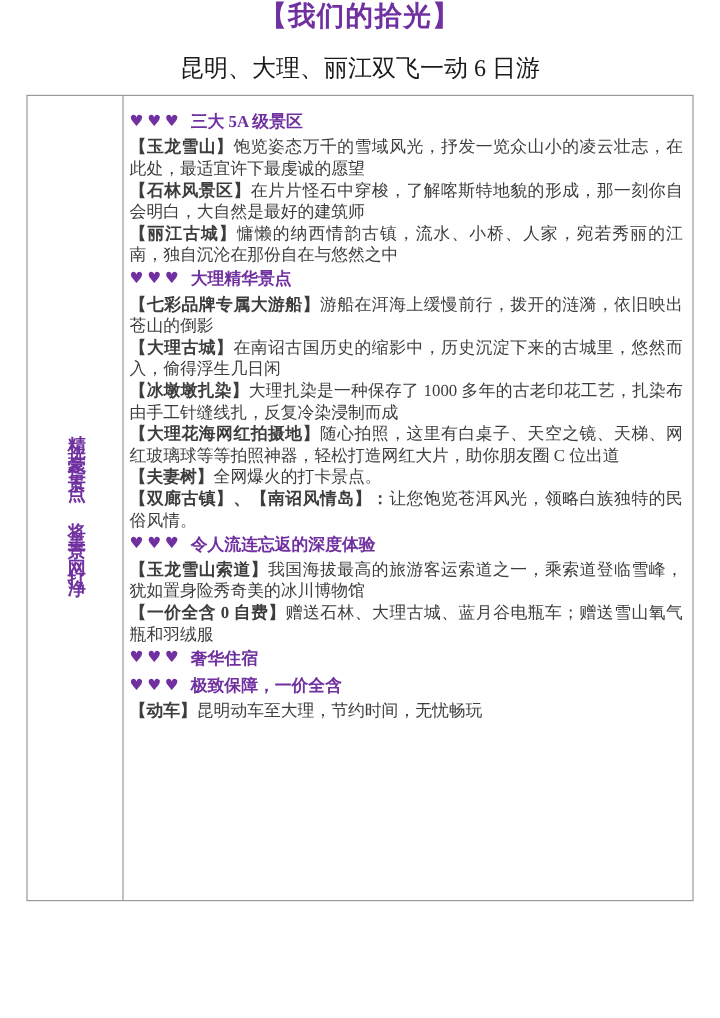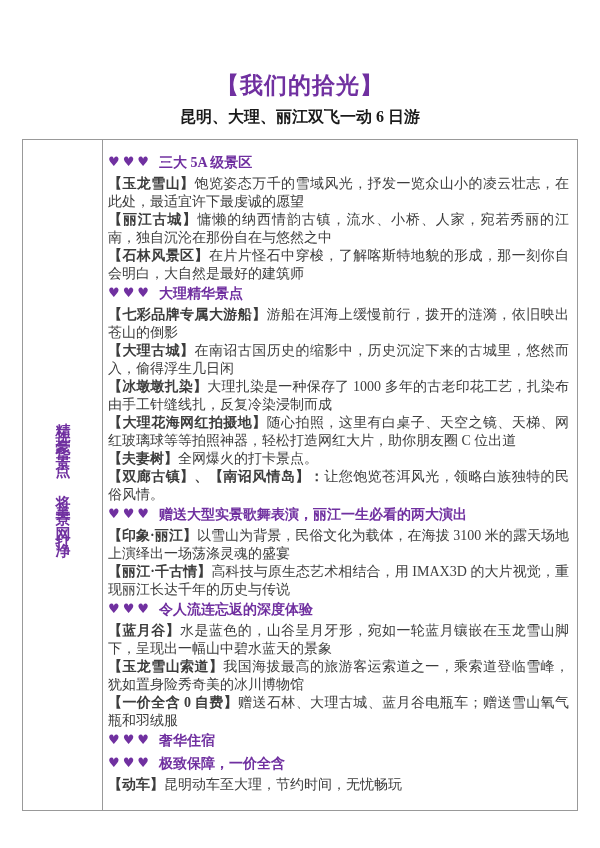--- a/index.html
+++ b/index.html
@@ -4,35 +4,35 @@
 <style>
   :root { --accent: #7030A0; --body-text: #3D3D3D; --border: #999999; }
   * { box-sizing: border-box; }
   html, body { margin: 0; padding: 0; }
   body {
     width: 600px; height: 848px;
     background: #ffffff;
     font-family: "Liberation Serif", serif;
     overflow: hidden;
   }
-  .page { padding-top: 72px; }
+  .page { }
   .doc-title {
     text-align: center;
     color: var(--accent);
     font-size: 23px;
     font-weight: bold;
     letter-spacing: 1px;
     line-height: 28px;
   }
   .doc-subtitle {
     text-align: center;
     color: #1a1a1a;
-    font-size: 16px;
-    font-weight: bold;
-    margin-top: 7px;
+    font-size: 20px;
+    font-weight: normal;
+    margin-top: 19px;
     line-height: 20px;
   }
   .itinerary-table {
     display: flex;
     width: 556px;
     margin: 12px 0 0 22px;
     border: 1px solid var(--border);
     min-height: 672px;
   }
   .sidebar-cell {
@@ -88,40 +88,34 @@
   <div class="doc-subtitle">昆明、大理、丽江双飞一动 6 日游</div>
 
   <div class="itinerary-table">
     <div class="sidebar-cell">
       <div class="sidebar-text">精选豪华景点 将美景一网打净</div>
     </div>
     <div class="content-cell" id="sections-container">
         <div class="section">
           <div class="section-heading"><span class="hearts">♥♥♥</span><span>三大 5A 级景区</span></div>
           <p class="item"><span class="item-label">【玉龙雪山】</span><span>饱览姿态万千的雪域风光，抒发一览众山小的凌云壮志，在此处，最适宜许下最虔诚的愿望</span></p>
+          <p class="item"><span class="item-label">【石林风景区】</span><span>在片片怪石中穿梭，了解喀斯特地貌的形成，那一刻你自会明白，大自然是最好的建筑师</span></p>
           <p class="item"><span class="item-label">【丽江古城】</span><span>慵懒的纳西情韵古镇，流水、小桥、人家，宛若秀丽的江南，独自沉沦在那份自在与悠然之中</span></p>
-          <p class="item"><span class="item-label">【石林风景区】</span><span>在片片怪石中穿梭，了解喀斯特地貌的形成，那一刻你自会明白，大自然是最好的建筑师</span></p>
         </div>
         <div class="section">
           <div class="section-heading"><span class="hearts">♥♥♥</span><span>大理精华景点</span></div>
           <p class="item"><span class="item-label">【七彩品牌专属大游船】</span><span>游船在洱海上缓慢前行，拨开的涟漪，依旧映出苍山的倒影</span></p>
           <p class="item"><span class="item-label">【大理古城】</span><span>在南诏古国历史的缩影中，历史沉淀下来的古城里，悠然而入，偷得浮生几日闲</span></p>
           <p class="item"><span class="item-label">【冰墩墩扎染】</span><span>大理扎染是一种保存了 1000 多年的古老印花工艺，扎染布由手工针缝线扎，反复冷染浸制而成</span></p>
           <p class="item"><span class="item-label">【大理花海网红拍摄地】</span><span>随心拍照，这里有白桌子、天空之镜、天梯、网红玻璃球等等拍照神器，轻松打造网红大片，助你朋友圈 C 位出道</span></p>
           <p class="item"><span class="item-label">【夫妻树】</span><span>全网爆火的打卡景点。</span></p>
           <p class="item"><span class="item-label">【双廊古镇】、【南诏风情岛】：</span><span>让您饱览苍洱风光，领略白族独特的民俗风情。</span></p>
         </div>
         <div class="section">
-          <div class="section-heading"><span class="hearts">♥♥♥</span><span>赠送大型实景歌舞表演，丽江一生必看的两大演出</span></div>
-          <p class="item"><span class="item-label">【印象·丽江】</span><span>以雪山为背景，民俗文化为载体，在海拔 3100 米的露天场地上演绎出一场荡涤灵魂的盛宴</span></p>
-          <p class="item"><span class="item-label">【丽江·千古情】</span><span>高科技与原生态艺术相结合，用 IMAX3D 的大片视觉，重现丽江长达千年的历史与传说</span></p>
-        </div>
-        <div class="section">
           <div class="section-heading"><span class="hearts">♥♥♥</span><span>令人流连忘返的深度体验</span></div>
-          <p class="item"><span class="item-label">【蓝月谷】</span><span>水是蓝色的，山谷呈月牙形，宛如一轮蓝月镶嵌在玉龙雪山脚下，呈现出一幅山中碧水蓝天的景象</span></p>
           <p class="item"><span class="item-label">【玉龙雪山索道】</span><span>我国海拔最高的旅游客运索道之一，乘索道登临雪峰，犹如置身险秀奇美的冰川博物馆</span></p>
           <p class="item"><span class="item-label">【一价全含 0 自费】</span><span>赠送石林、大理古城、蓝月谷电瓶车；赠送雪山氧气瓶和羽绒服</span></p>
         </div>
         <div class="section">
           <div class="section-heading"><span class="hearts">♥♥♥</span><span>奢华住宿</span></div>
         </div>
         <div class="section">
           <div class="section-heading"><span class="hearts">♥♥♥</span><span>极致保障，一价全含</span></div>
           <p class="item"><span class="item-label">【动车】</span><span>昆明动车至大理，节约时间，无忧畅玩</span></p>
         </div>

